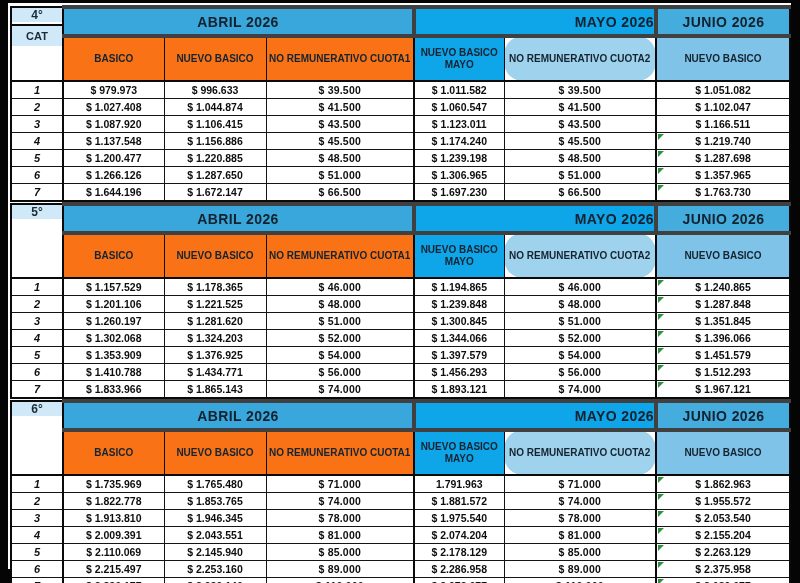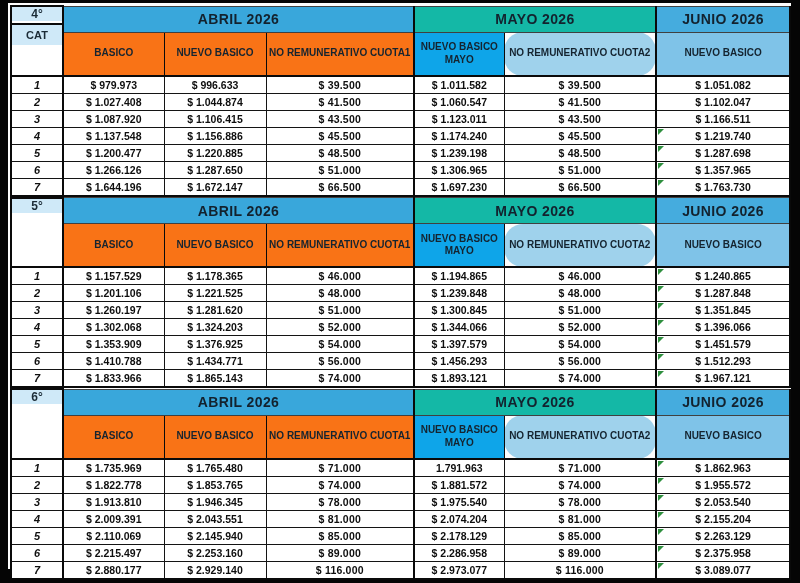--- a/index.html
+++ b/index.html
@@ -3,23 +3,23 @@
 <meta charset="utf-8">
 <style>
   html,body{margin:0;padding:0;background:#050505;}
   body{width:800px;height:583px;position:relative;font-family:"Liberation Sans",sans-serif;}
   .frame{position:absolute;top:3px;left:8px;width:783px;height:566px;background:#fdfdfd;padding:2px 2px;box-sizing:border-box;}
   table{border-collapse:collapse;table-layout:fixed;width:779px;}
   th,td{padding:0;margin:0;overflow:hidden;white-space:nowrap;}
 
   
   .month-title{font-size:14px;font-weight:bold;color:#13222e;text-align:center;height:25px;
-    border:1px solid #404040;letter-spacing:.4px;}
+    border:4px solid #404040;letter-spacing:.4px;}
   .m-abril{background:#39a7db;}
-  .m-mayo{background:#14b8a6;}
+  .m-mayo{background:#0ea5e9;text-align:right;}
   .m-junio{background:#45acde;text-align:center;}
   .sub{font-size:10px;font-weight:bold;color:#152430;text-align:center;height:42px;
     border:1px solid #0a0a0a;white-space:normal;line-height:1.25;vertical-align:middle;}
   .s-abril{background:#f97316;}
   .s-mayo-basico{background:#0ea5e9;}
   .s-mayo-cuota{background:#9fd2ec;border-radius:19px;}
   .s-junio{background:#7fc3e8;}
 
   
   .cat-col{border:2px solid #0a0a0a;background:#fff;vertical-align:top;}

